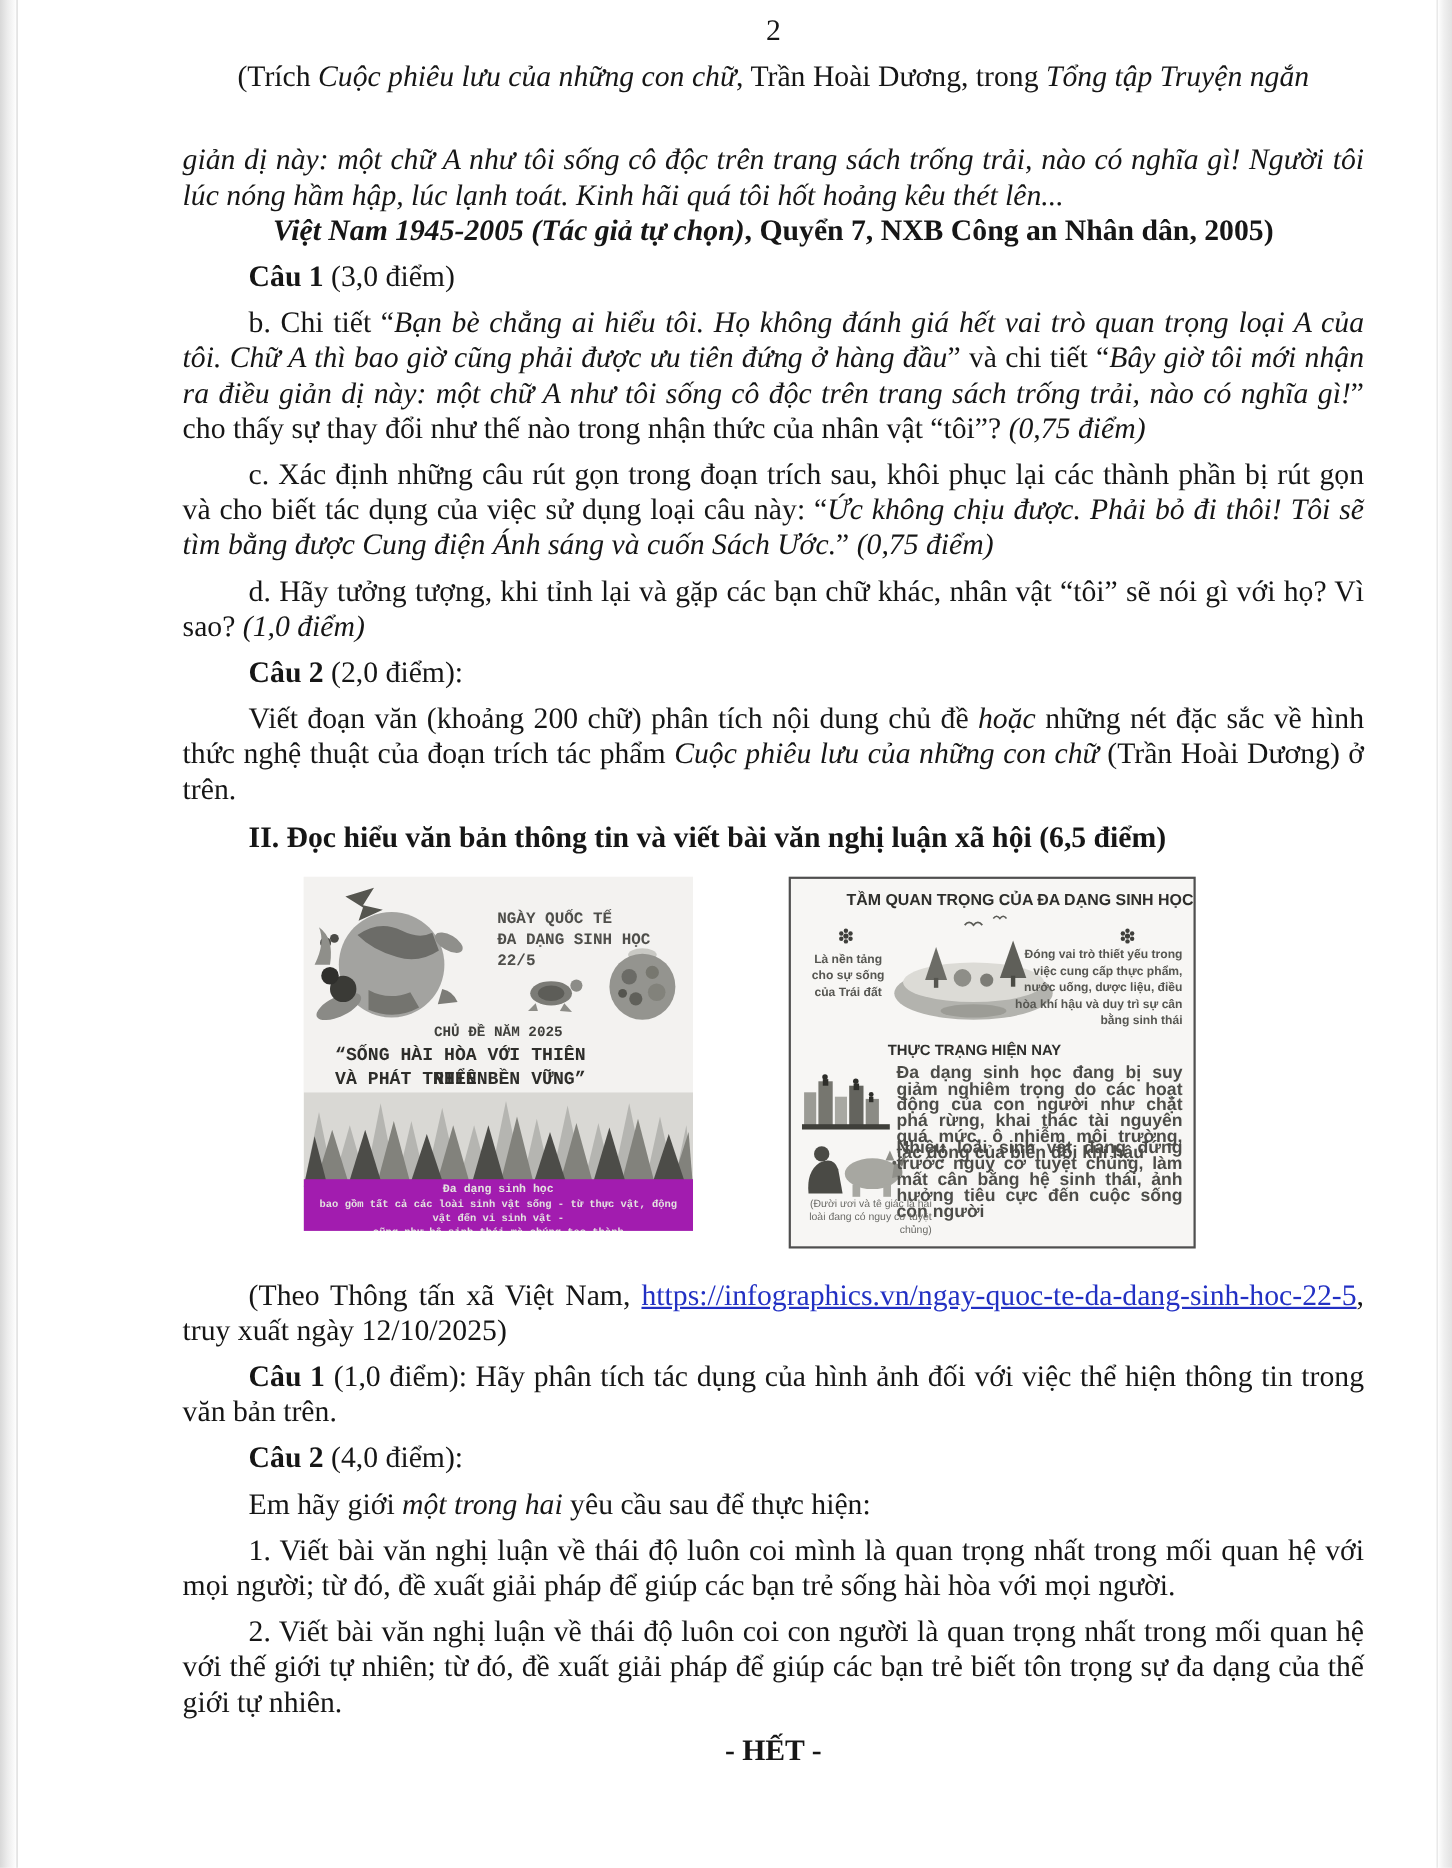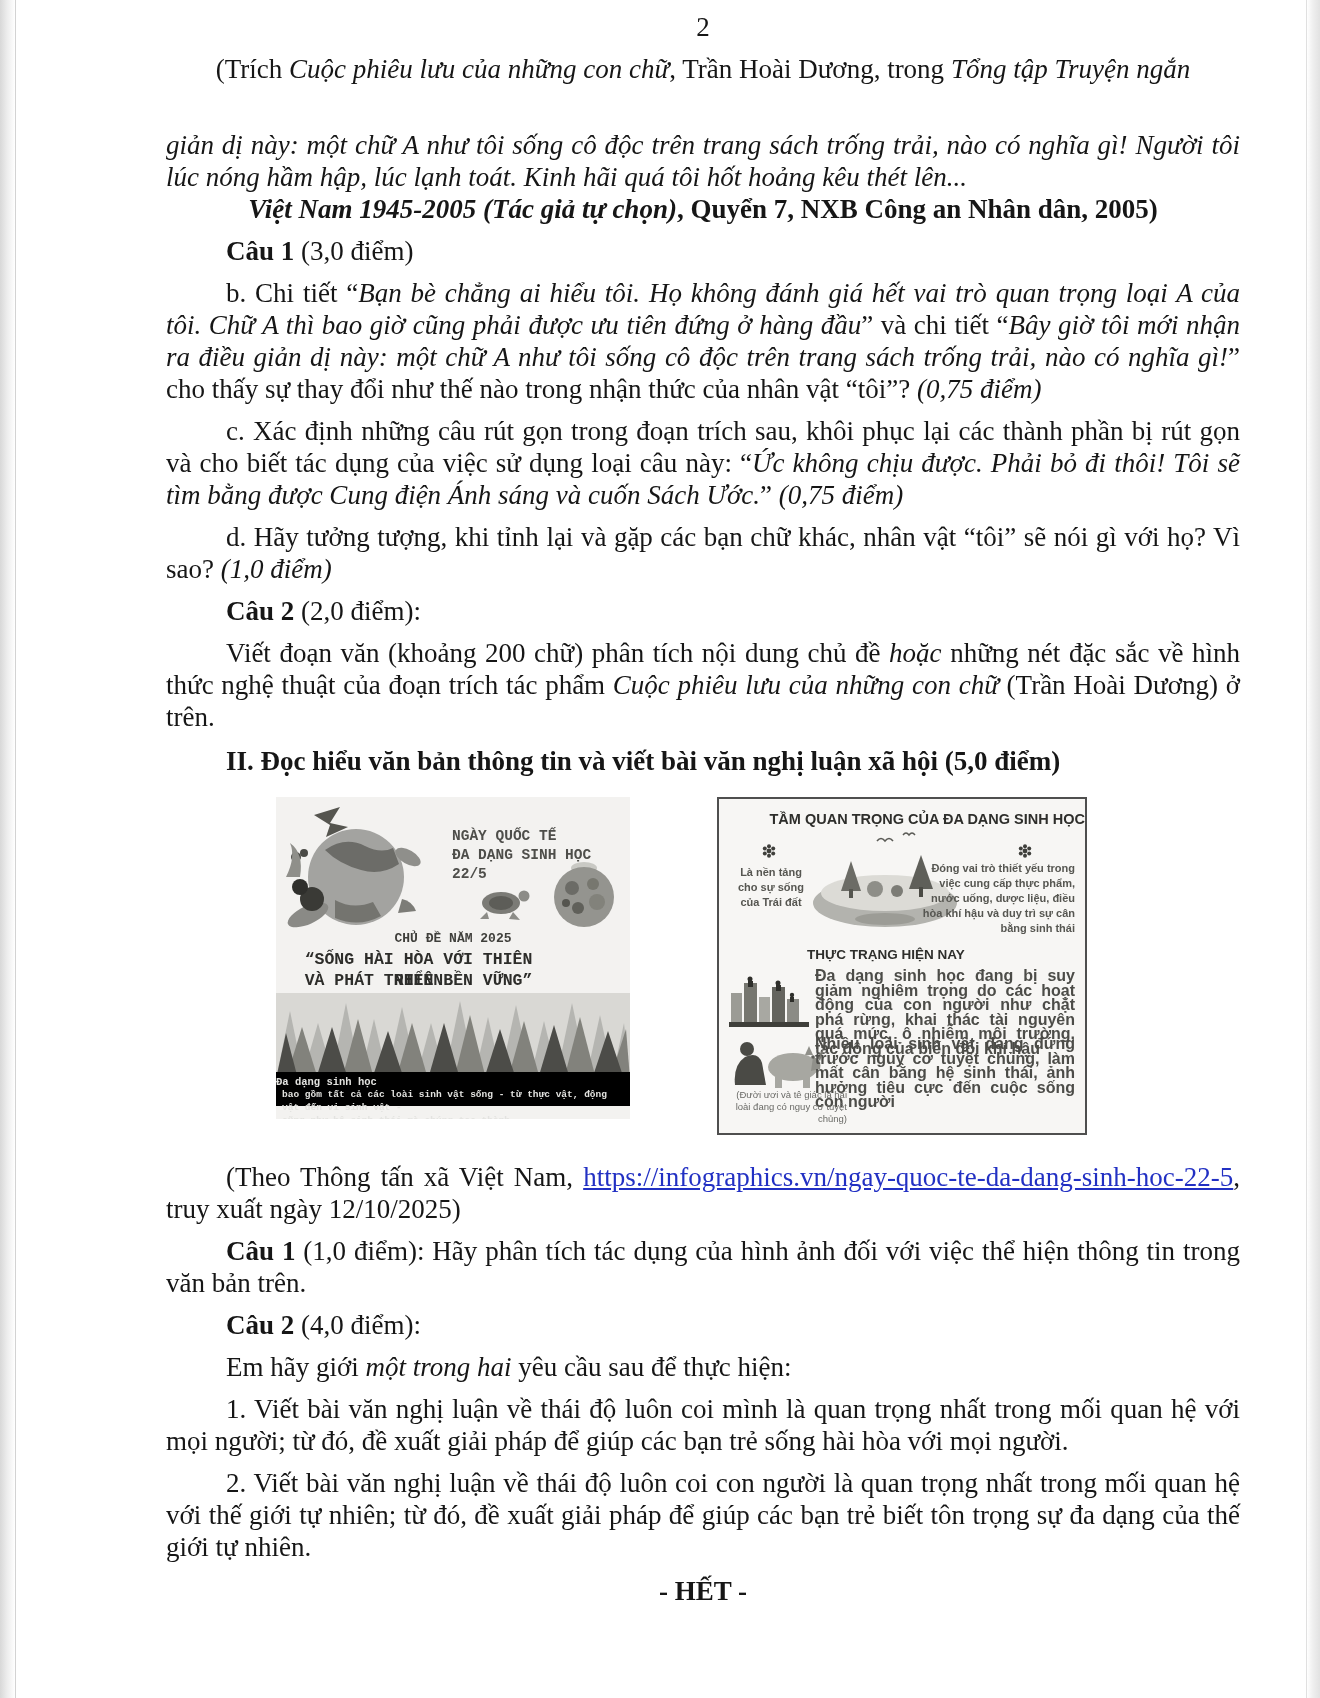--- a/index.html
+++ b/index.html
@@ -34,22 +34,22 @@
     border:2px solid #4f4f4f;background:#f7f6f4;overflow:hidden;
     font-family:"Liberation Sans",sans-serif;}
   .abs{position:absolute;}
   
   .il-title{left:176px;top:30px;width:176px;font-size:14.5px;font-weight:bold;
     color:#4e4e4a;line-height:19px;}
   .il-theme-label{left:0;top:134px;width:354px;text-align:center;font-size:13px;
     font-weight:bold;color:#3f3f3b;}
   .il-theme{left:0;width:285px;text-align:center;font-size:16.5px;font-weight:bold;
     color:#2d2d2a;line-height:21px;}
-  .il-footer{left:0;top:275px;width:354px;height:34px;background:#000000;
-    color:#e3e3e0;font-weight:bold;}
+  .il-footer{left:0;top:275px;width:354px;height:47px;background:#a21caf;
+    color:#e3e3e0;text-align:center;font-weight:bold;}
   .il-footer .t1{font-size:10.5px;padding-top:4px;}
   .il-footer .t2{font-size:9.5px;line-height:12.5px;padding:1px 6px 0 6px;}
   
   .ir-title{left:0;top:12px;width:366px;text-align:right;font-size:14.5px;
     font-weight:bold;color:#2e2e2b;}
   .ir-fact{font-size:11px;font-weight:bold;color:#565651;line-height:15px;}
   .ir-left-fact{left:12px;top:66px;width:80px;text-align:center;}
   .ir-right-fact{left:200px;top:62px;width:156px;text-align:right;}
   .ir-status-title{left:88px;top:148px;font-size:13.5px;font-weight:bold;color:#2e2e2b;}
   .ir-status{left:96px;width:260px;font-size:16px;font-weight:bold;color:#4c4c48;
@@ -71,21 +71,21 @@
   <p class="body center" style="margin-top:0;font-weight:bold;"><span class="it">Việt Nam 1945-2005 (Tác giả tự chọn)</span><span>, Quyển 7, NXB Công an Nhân dân, 2005)</span></p>
 
   <p class="body ind"><span class="bd">Câu 1</span><span> (3,0 điểm)</span></p>
   <p class="body ind"><span>b. Chi tiết “</span><span class="it">Bạn bè chẳng ai hiểu tôi. Họ không đánh giá hết vai trò quan trọng loại A của tôi. Chữ A thì bao giờ cũng phải được ưu tiên đứng ở hàng đầu</span><span>” và chi tiết “</span><span class="it">Bây giờ tôi mới nhận ra điều giản dị này: một chữ A như tôi sống cô độc trên trang sách trống trải, nào có nghĩa gì!</span><span>” cho thấy sự thay đổi như thế nào trong nhận thức của nhân vật “tôi”? </span><span class="it">(0,75 điểm)</span></p>
   <p class="body ind"><span>c. Xác định những câu rút gọn trong đoạn trích sau, khôi phục lại các thành phần bị rút gọn và cho biết tác dụng của việc sử dụng loại câu này: “</span><span class="it">Ức không chịu được. Phải bỏ đi thôi! Tôi sẽ tìm bằng được Cung điện Ánh sáng và cuốn Sách Ước.</span><span>” </span><span class="it">(0,75 điểm)</span></p>
   <p class="body ind"><span>d. Hãy tưởng tượng, khi tỉnh lại và gặp các bạn chữ khác, nhân vật “tôi” sẽ nói gì với họ? Vì sao? </span><span class="it">(1,0 điểm)</span></p>
 
   <p class="body ind"><span class="bd">Câu 2</span><span> (2,0 điểm):</span></p>
   <p class="body ind"><span>Viết đoạn văn (khoảng 200 chữ) phân tích nội dung chủ đề </span><span class="it">hoặc</span><span> những nét đặc sắc về hình thức nghệ thuật của đoạn trích tác phẩm </span><span class="it">Cuộc phiêu lưu của những con chữ</span><span> (Trần Hoài Dương) ở trên.</span></p>
 
-  <p class="body ind mt12"><span class="bd">II. Đọc hiểu văn bản thông tin và viết bài văn nghị luận xã hội (5,0 điểm)</span></p>
+  <p class="body ind mt12"><span class="bd">II. Đọc hiểu văn bản thông tin và viết bài văn nghị luận xã hội (6,5 điểm)</span></p>
 
   <div class="figrow">
 
     <div class="img-left">
       <svg class="abs" style="left:2px;top:6px;" width="164" height="138" viewBox="0 0 164 138">
         <circle cx="78" cy="74" r="48" fill="#a3a3a0"></circle>
         <path d="M47 47 q20 -14 40 -4 q16 8 28 2 l6 16 q-18 12 -38 6 q-22 -6 -36 -20z" fill="#6c6c68"></path>
         <path d="M57 97 q18 10 38 2 l8 14 q-22 12 -46 2z" fill="#74746f"></path>
         <ellipse cx="30" cy="112" rx="22" ry="9" fill="#8a8a86" transform="rotate(-25 30 112)"></ellipse>
         <ellipse cx="130" cy="54" rx="14" ry="7" fill="#8f8f8b" transform="rotate(30 130 54)"></ellipse>

